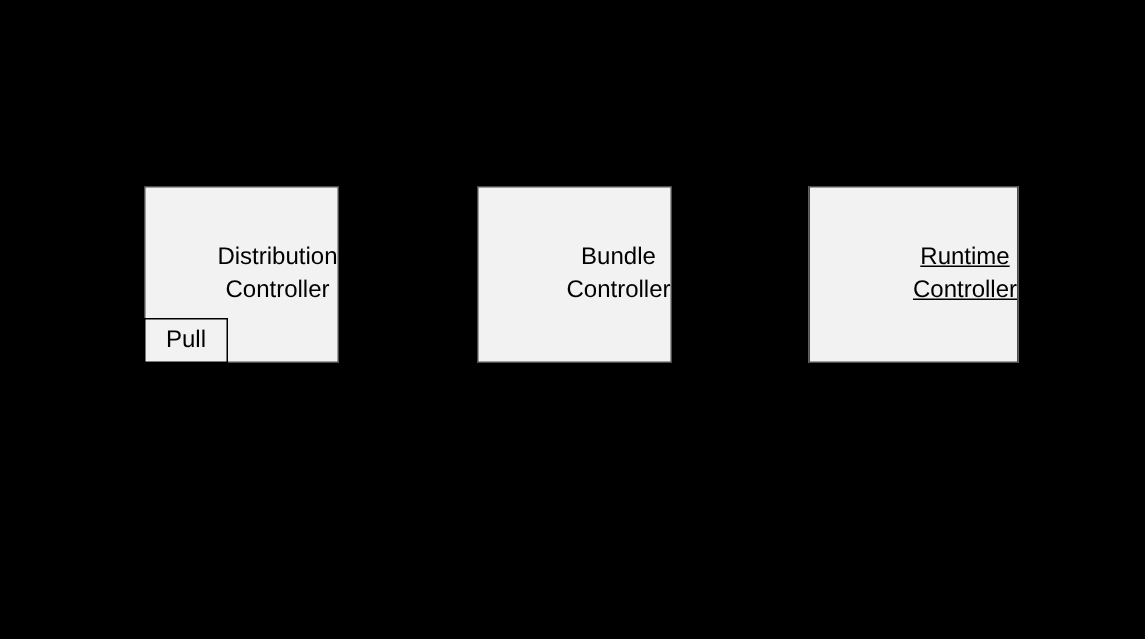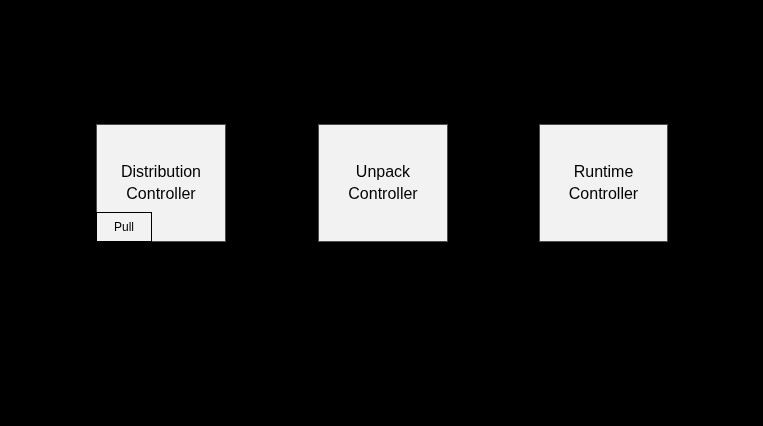--- a/index.html
+++ b/index.html
@@ -19,21 +19,21 @@
     height: 426px;
     background: var(--background, #000000);
   }
   .node {
     position: absolute;
     box-sizing: border-box;
     background: var(--node-fill, #f2f2f2);
     border: 1px solid var(--node-border, #4d4d4d);
     display: flex;
     align-items: center;
-    justify-content: center;
+    justify-content: flex-end;
   }
   .node-label {
     color: var(--text, #000000);
     font-size: 16px;
     line-height: 22px;
     text-align: center;
     white-space: pre-line;
     user-select: none;
   }
   .badge {
@@ -41,42 +41,42 @@
     box-sizing: border-box;
     left: -1px;
     bottom: -1px;
     height: 30px;
     background: var(--node-fill, #f2f2f2);
     border: 1px solid var(--badge-border, #000000);
     display: flex;
     align-items: center;
     justify-content: center;
     color: var(--text, #000000);
-    font-size: 12px;
+    font-size: 16px;
     user-select: none;
   }
   .node-distribution { left: 96px;  top: 124px; width: 130px; height: 118px; }
   .node-bundle       { left: 318px; top: 124px; width: 130px; height: 118px; }
-  .node-runtime      { left: 539px; top: 124px; width: 129px; height: 118px; }
+  .node-runtime      { left: 539px; top: 124px; width: 140px; height: 118px; text-decoration: underline; }
   .badge-pull   { width: 56px; }
   .badge-unpack { width: 64px; }
 </style>
 </head>
 <body>
 
 <div class="canvas">
 
   <div class="node node-distribution">
     <div class="node-label">Distribution
 Controller</div>
     <div class="badge badge-pull">Pull</div>
   </div>
 
   <div class="node node-bundle">
-    <div class="node-label">Unpack
+    <div class="node-label">Bundle
 Controller</div>
   </div>
 
   <div class="node node-runtime">
     <div class="node-label">Runtime
 Controller</div>
   </div>
 
 </div>
 

